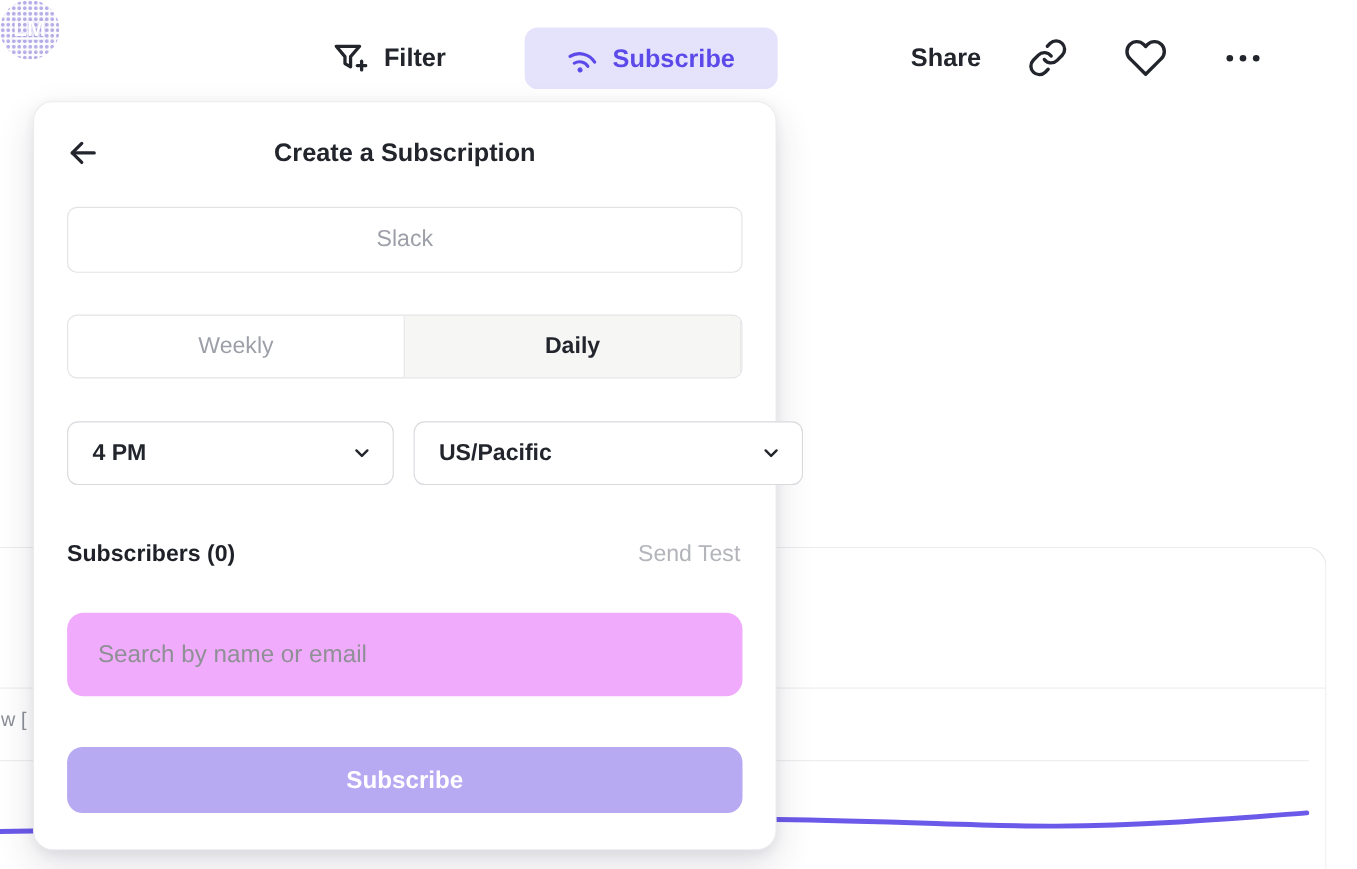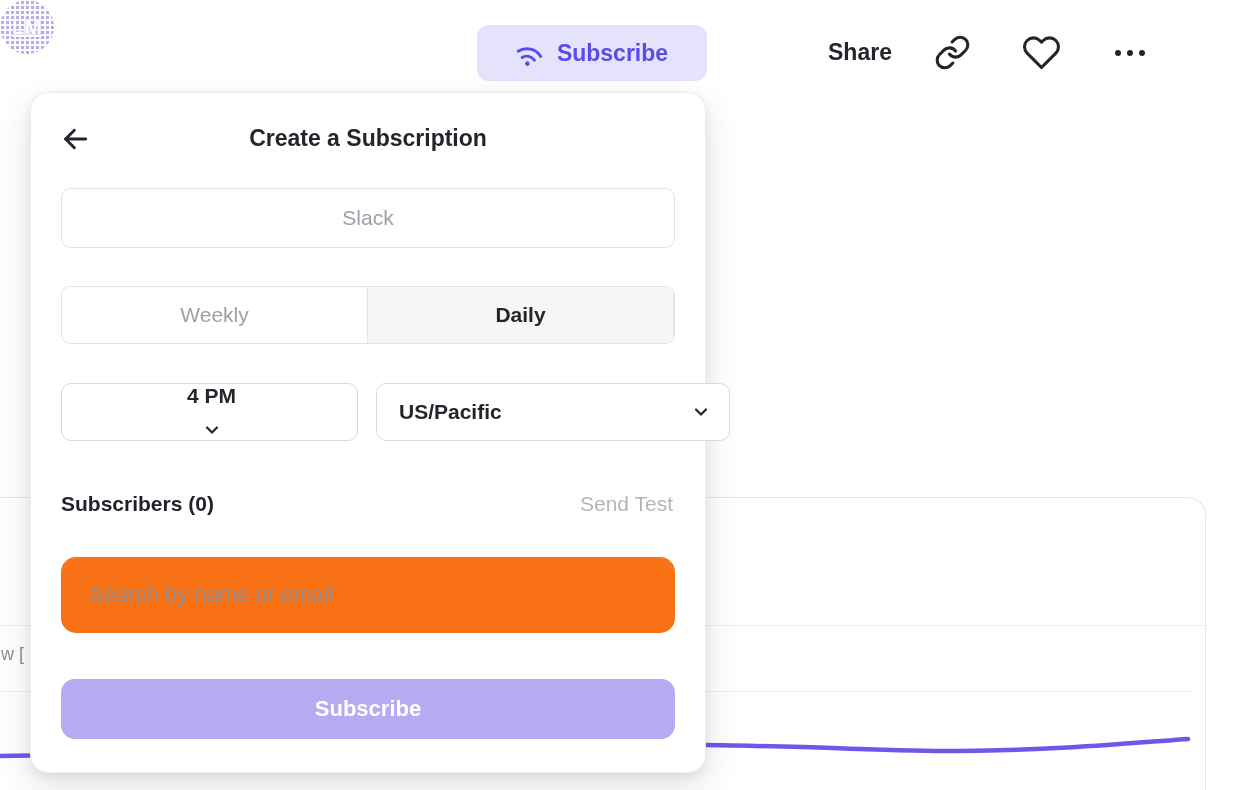--- a/index.html
+++ b/index.html
@@ -52,30 +52,30 @@
   .toggle-group.freq { top:193px; height:58px; }
   .segment { flex:1; display:flex; align-items:center; justify-content:center;
              font-size:21px; font-weight:500; color:#9da0a8; cursor:pointer; }
   .segment.selected { background:#f6f6f5; color:#23252c; font-weight:600; }
   .segment.divider-right { border-right:1px solid #e3e3e5; }
 
   .select { position:absolute; top:290px; height:58px; border:1px solid #d9dade;
             border-radius:10px; display:flex; align-items:center; justify-content:space-between;
             padding:0 18px 0 22px; font-size:21px; font-weight:600; color:#23252c;
             background:#fff; cursor:pointer; }
-  .select.time { left:30px; width:297px;flex-direction:column; }
+  .select.time { left:30px; width:297px; }
   .select.tz { left:345px; width:354px; }
 
   .subscribers-label { position:absolute; left:30px; top:399px; font-size:21px;
                        font-weight:700; color:#1f2128; }
   .send-test { position:absolute; right:32px; top:399px; font-size:21px;
                font-weight:500; color:#b3b5bb; cursor:pointer; }
 
   .search-input { position:absolute; left:30px; top:464px; width:614px; height:76px;
-                  border:none; outline:none; border-radius:15px; background:#f97316;
+                  border:none; outline:none; border-radius:15px; background:#f0abfc;
                   padding:0 28px; font-size:22px; color:#3c3d42;
                   font-family:"Liberation Sans", sans-serif; }
   .search-input::placeholder { color:#8f9096; opacity:1; }
 
   .subscribe-submit { position:absolute; left:30px; top:586px; width:614px; height:60px;
                       border:none; border-radius:14px; background:#b7aaf3; color:#ffffff;
                       font-size:22px; font-weight:600; cursor:default;
                       font-family:"Liberation Sans", sans-serif; }
 
   svg.icon { display:block; }
@@ -86,20 +86,30 @@
 <div class="page">
 
   <div class="bg-card"></div>
   <div class="gridline g1"></div>
   <div class="gridline g2"></div>
   <div class="bg-partial-label">w [</div>
   <svg class="chart-svg" viewBox="0 0 1200 44" preserveAspectRatio="none">
     <path d="M0 28 L30 27.5 C 250 27 520 15 706 17 C 820 18.5 900 23.5 960 23 C 1050 22.2 1120 16 1188 11" fill="none" stroke="#6b59e9" stroke-width="4.5" stroke-linecap="round"></path>
   </svg>
 
+  <div class="toolbar-item filter-btn">
+    <span>
+      <svg class="icon" width="34" height="34" viewBox="0 0 24 24" fill="none" stroke="#23252c" stroke-width="2.1" stroke-linejoin="round" stroke-linecap="round">
+        <path d="M4 5 h15 l-5.8 6.6 v6.6 l-3.6 -2.1 v-4.5 L4 5 z"></path>
+        <line x1="20.3" y1="14.6" x2="20.3" y2="20.2"></line>
+        <line x1="17.5" y1="17.4" x2="23.1" y2="17.4"></line>
+      </svg>
+    </span>
+    <span class="tb-label">Filter</span>
+  </div>
 
   <div class="toolbar-item subscribe-pill">
     <span style="transform:rotate(-32deg);">
       <svg class="icon" width="27" height="27" viewBox="0 0 24 24" fill="none" stroke="#5b4ae9" stroke-width="2.5" stroke-linecap="round">
         <path d="M4.5 11.5 a8 8 0 0 1 8 8"></path>
         <path d="M4.5 5 a14.5 14.5 0 0 1 14.5 14.5"></path>
         <circle cx="5.6" cy="18.6" r="2" fill="#5b4ae9" stroke="none"></circle>
       </svg>
     </span>
     <span class="tb-label">Subscribe</span>

